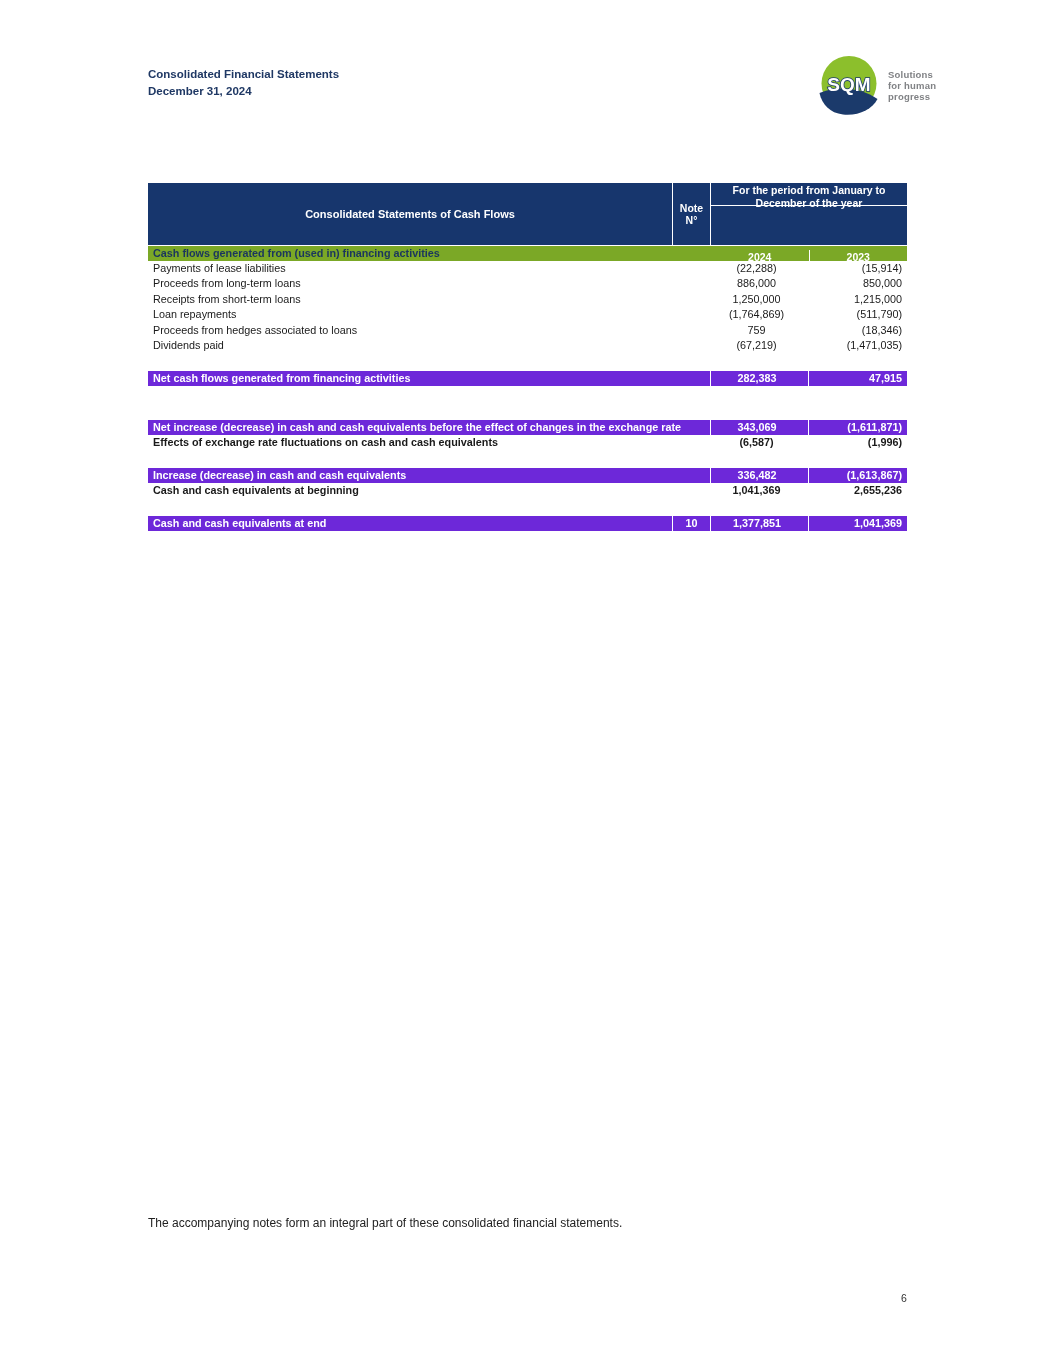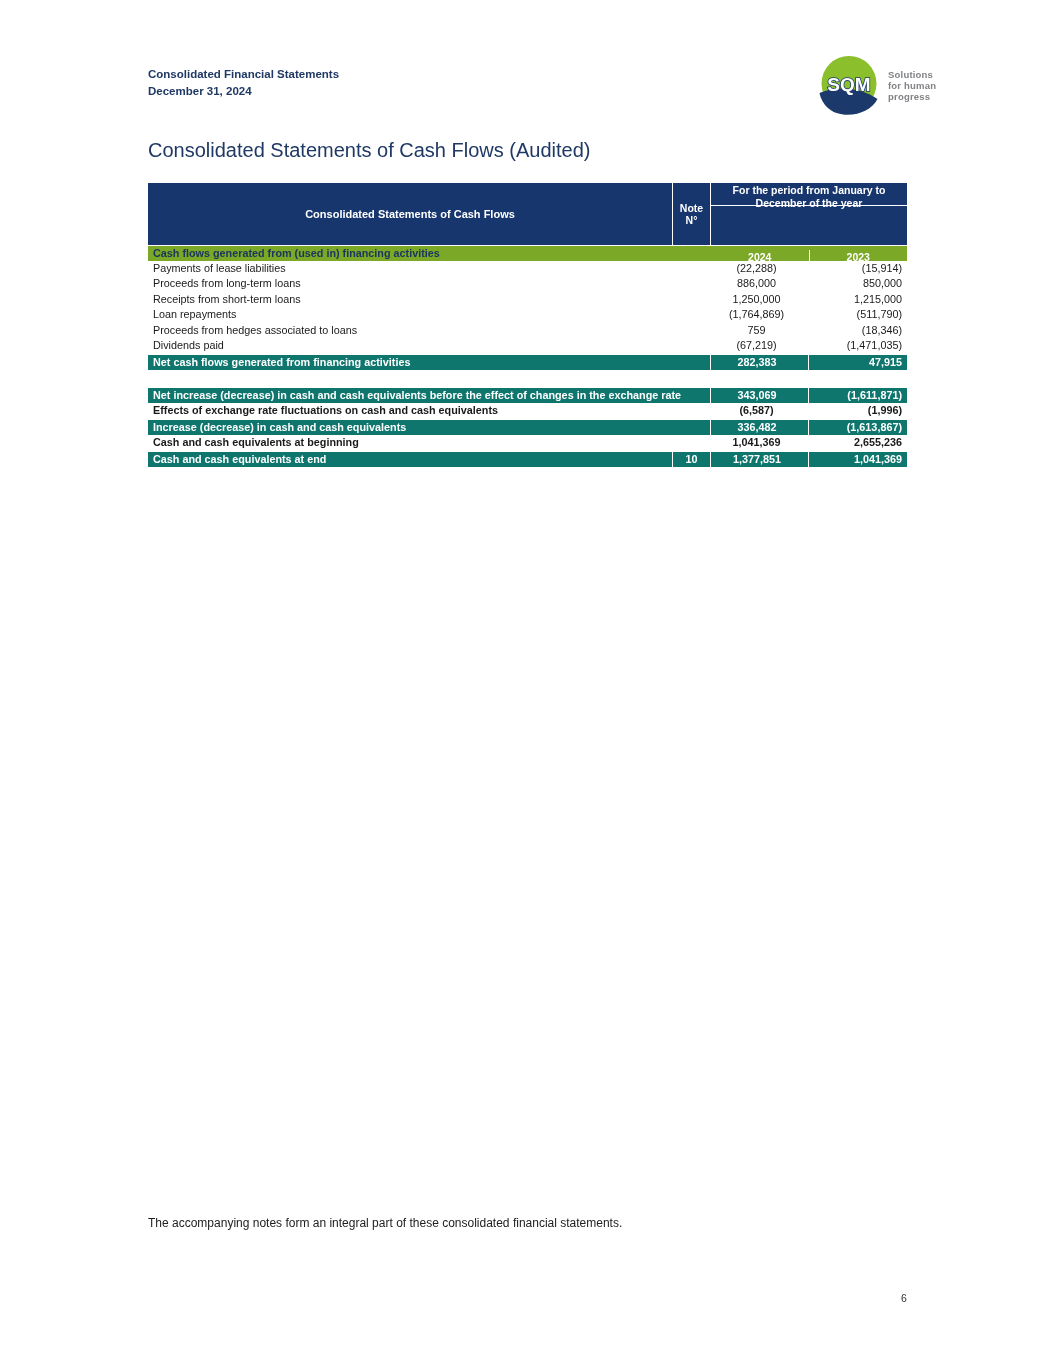--- a/index.html
+++ b/index.html
@@ -52,21 +52,21 @@
 
   .row { display:flex; height:15.5px; align-items:center; line-height:15.5px; }
   .row .cl { width:524px; padding-left:5px; white-space:nowrap; }
   .row .cl-span { width:562px; padding-left:5px; white-space:nowrap; }
   .row .cl-full { width:759px; padding-left:5px; white-space:nowrap; }
   .row .cn { width:38px; text-align:center; }
   .row .cv { width:98px; text-align:center; padding-right:5px; }
   .row .cv2 { width:99px; text-align:right; padding-right:5px; }
 
   .row.section { background:#7BA826; color:#1A355E; font-weight:bold; border-top:1px solid #ffffff; }
-  .row.total { background:#0f766e; color:#ffffff; font-weight:bold; margin-top:1px; }
+  .row.total { background:#6d28d9; color:#ffffff; font-weight:bold; margin-top:17px; }
   .row.total .vb { border-left:1.5px solid #ffffff; height:100%; }
   .row.bold { font-weight:bold; }
   .row-spacer { height:16.5px; background:#ffffff; }
 
   
   .footnote { position:absolute; left:148px; top:1216px; font-size:12px; color:#222222; }
   .page-number { position:absolute; left:901px; top:1292px; font-size:10.5px; color:#333333; }
 </style>
 </head>
 <body>
@@ -84,21 +84,20 @@
       <path d="M1.5,37 C20,29.5 42,31.5 59.5,43 C54,54 40,60 25,58.5 C12,57 4,48.5 1.5,37 Z" fill="#1B3A6B"></path>
       <text x="31" y="35" text-anchor="middle" font-family="Liberation Sans, sans-serif" font-size="19" font-weight="bold" fill="#ffffff" stroke="#1B3A6B" stroke-width="1.6" paint-order="stroke">SQM</text>
     </svg>
     <div class="logo-tagline">
       <div>Solutions</div>
       <div>for human</div>
       <div>progress</div>
     </div>
   </div>
 
-  <h1 class="page-title">Consolidated Statements of Cash Flows (Audited)</h1>
 
   <div class="fin-table">
 
     <div class="thead">
       <div class="th-label">Consolidated Statements of Cash Flows</div>
       <div class="th-note">
         <span>Note</span>
         <span>N°</span>
       </div>
       <div class="th-right">

